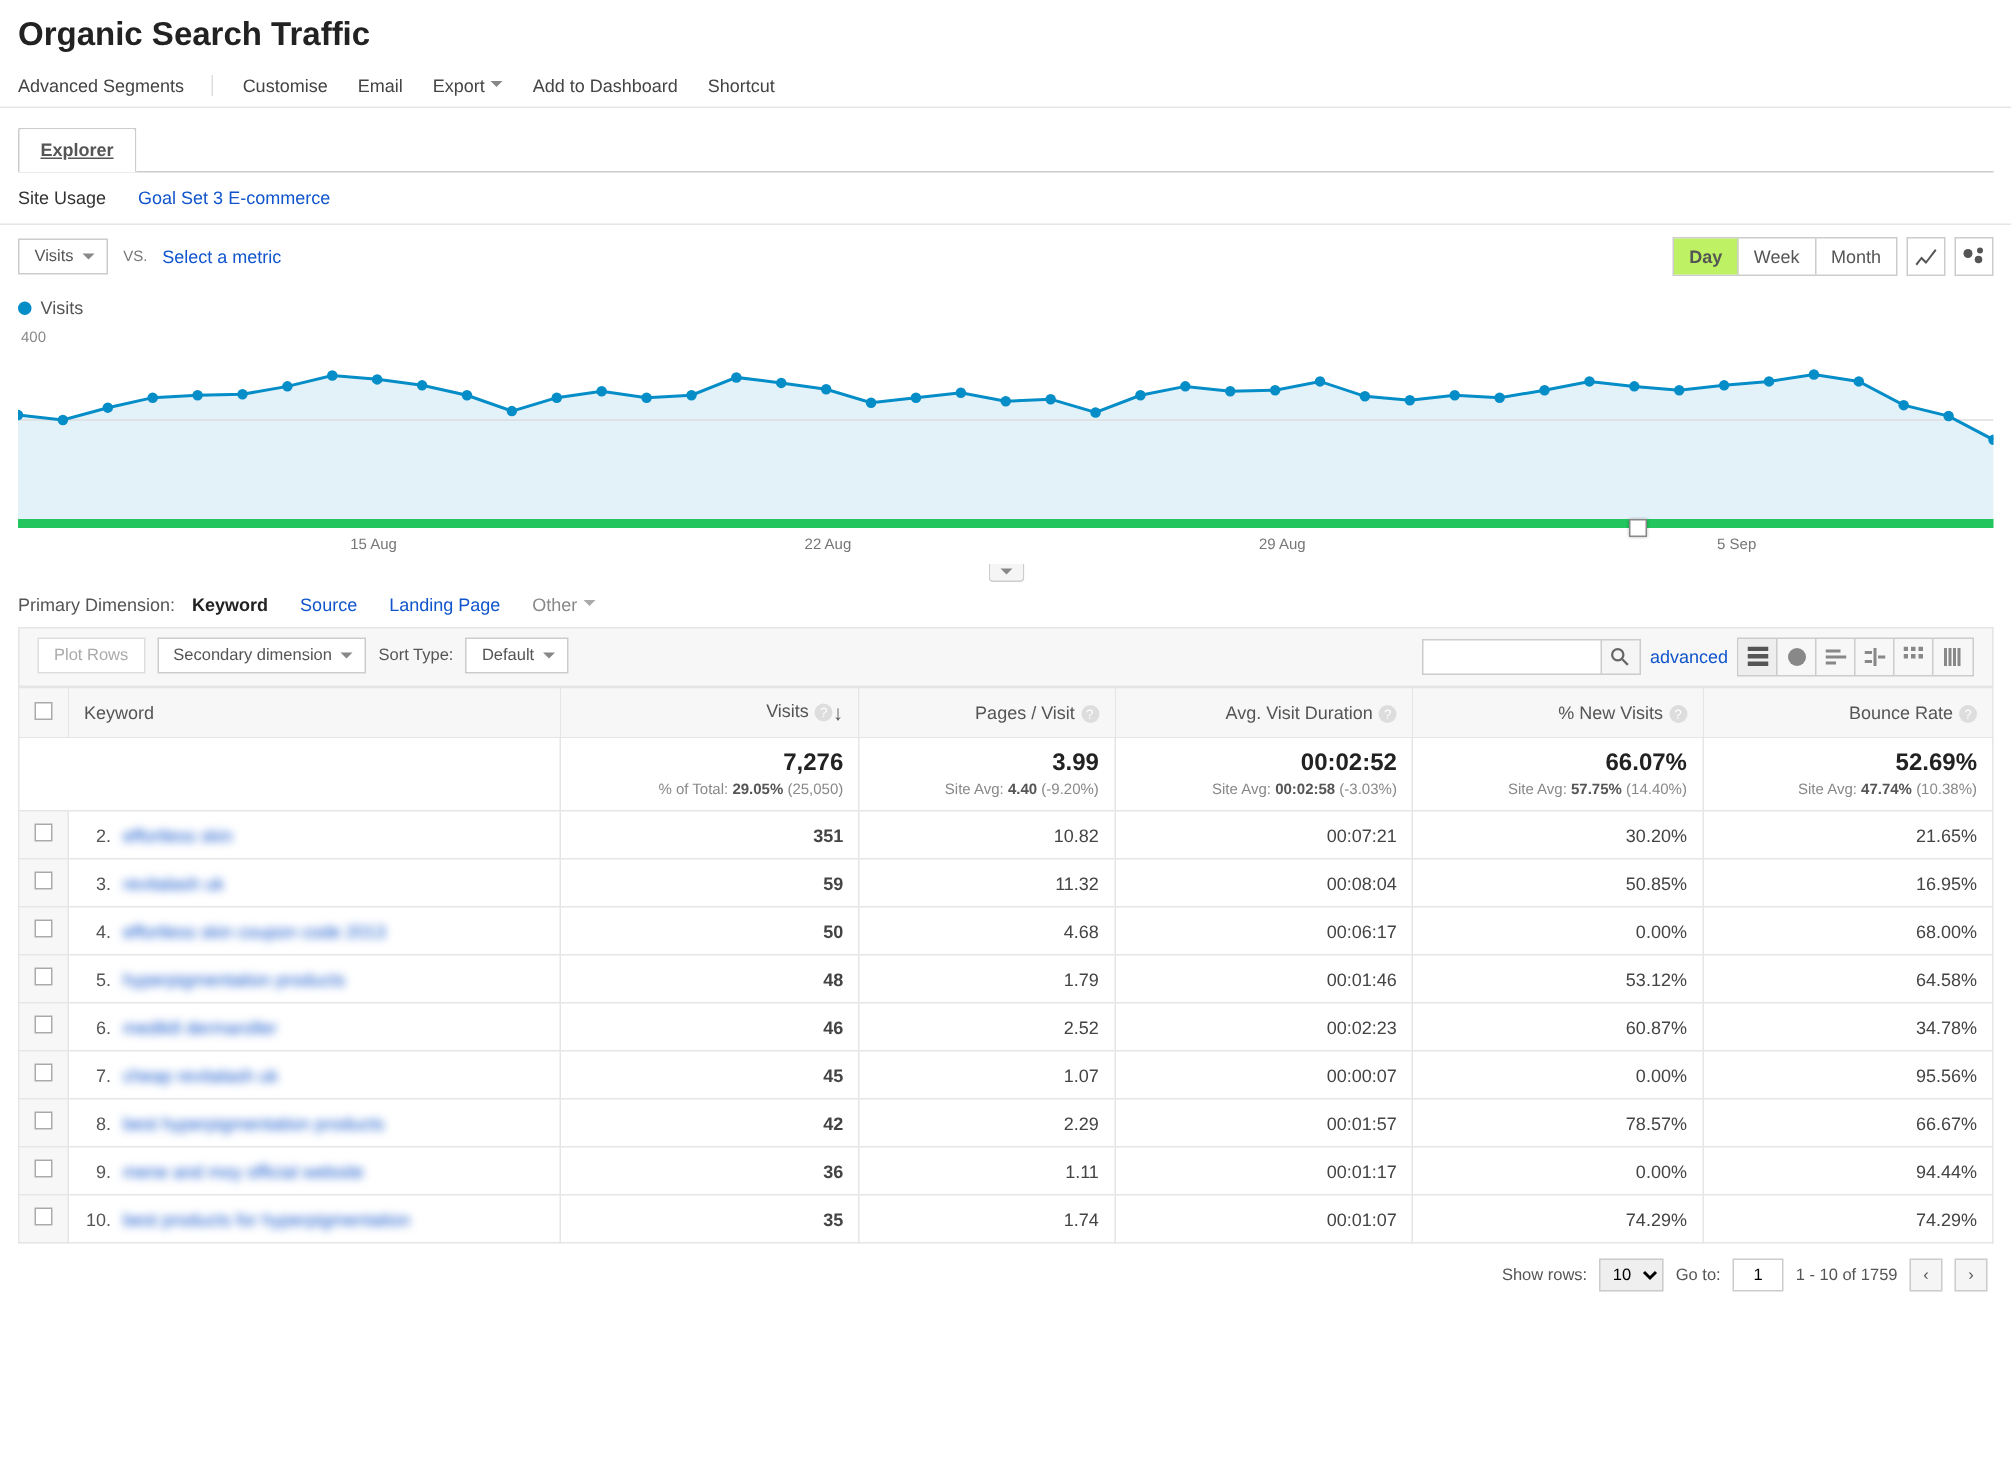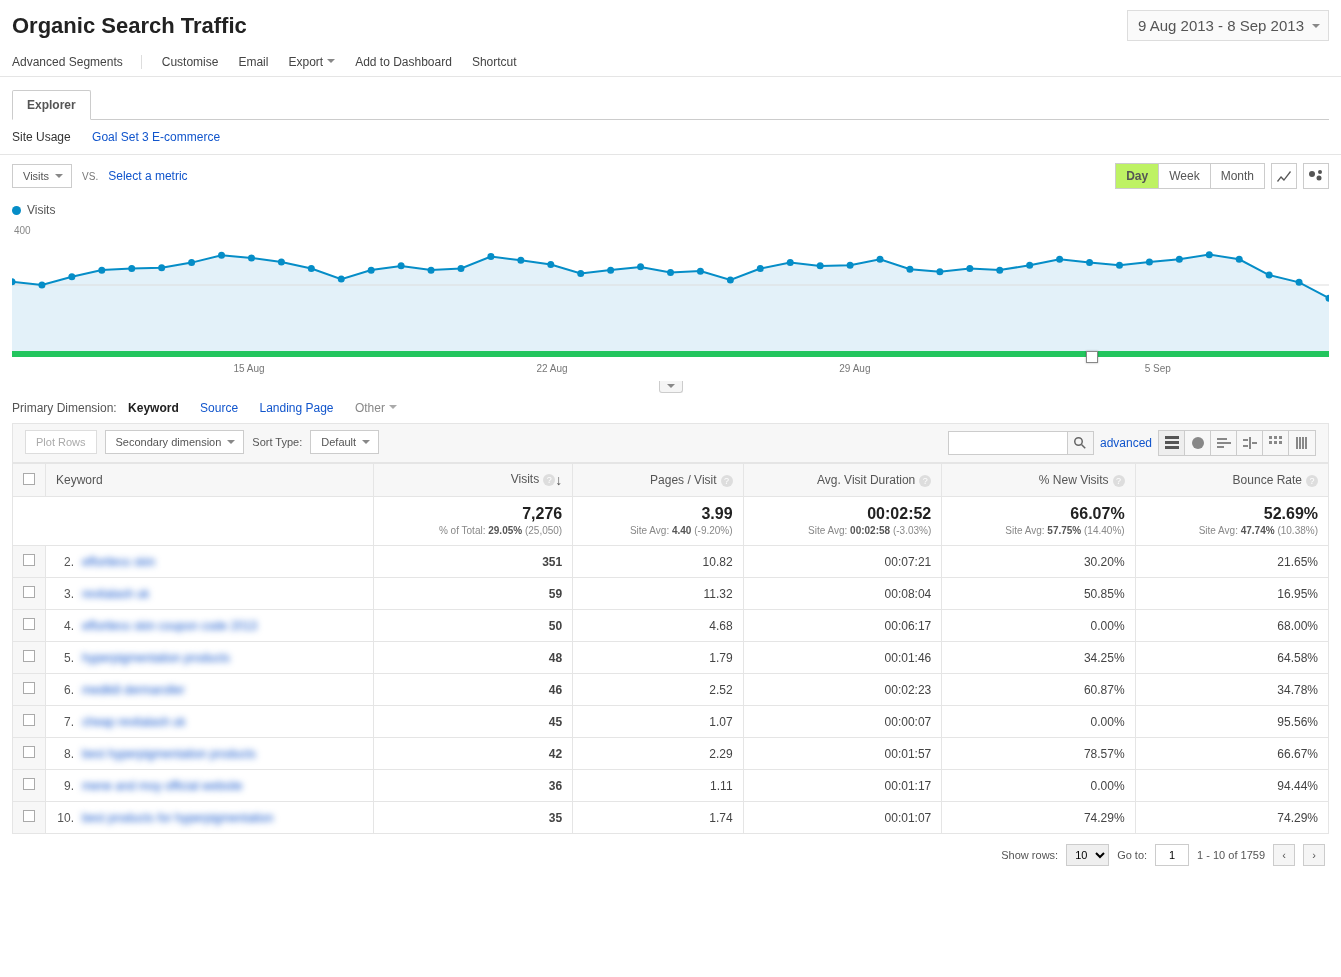--- a/index.html
+++ b/index.html
@@ -12,21 +12,21 @@
   .date-range::after { content: ""; position: absolute; right: 8px; top: 50%; margin-top:-2px; border: 4px solid transparent; border-top-color: #888; }
 
   .toolbar { padding: 6px 12px; font-size: 12px; color: #555; display:flex; gap:20px; align-items:flex-start; border-bottom:1px solid transparent;}
   .toolbar .seg-btn { border-right: 1px solid #ddd; padding-right: 18px; color:#444;}
   .toolbar span { cursor: pointer; color:#444; }
   .toolbar .caret::after { content: ""; display:inline-block; margin-left:4px; border:4px solid transparent; border-top-color:#888; vertical-align:middle;}
   
   hr.sep { border: none; border-top: 1px solid #e5e5e5; }
 
   .tabs-row { padding: 12px 12px 0 12px; }
-  .tab { display:inline-block; border:1px solid #ccc; border-bottom:1px solid #fff; padding:7px 14px; font-weight:bold; color:#555; position:relative; bottom:-1px; border-radius:2px 2px 0 0;}
+  .tab { display:inline-block; border:1px solid #ccc; border-bottom:1px solid #fff; padding:7px 14px; font-weight:bold; color:#555; position:relative; bottom:-1px; border-radius:2px 2px 0 0;text-decoration:underline;}
   .tab-border { border-bottom:1px solid #ccc; }
 
   .subtabs { padding: 10px 12px; font-size:12px; }
   .subtabs span { margin-right: 18px; }
   .subtabs .active { color:#333; }
 
   .metric-row { display:flex; align-items:center; justify-content:space-between; padding: 8px 12px; }
   .metric-left { display:flex; align-items:center; gap:10px; }
   .metric-btn { border:1px solid #ccc; padding:5px 10px; font-size:11px; color:#555; position:relative; padding-right:22px;}
   .metric-btn::after {content:""; position:absolute; right:8px; top:50%; margin-top:-2px; border:4px solid transparent; border-top-color:#888;}
@@ -96,21 +96,20 @@
   .pager { display:flex; justify-content:flex-end; align-items:center; gap:8px; padding:10px 16px; font-size:11px; color:#555;}
   .pager select, .pager input { border:1px solid #ccc; height:22px; font-size:11px; padding:0 4px;}
   .pager input { width:34px; text-align:center;}
   .pager .pbtn { border:1px solid #ccc; width:22px; height:22px; display:flex; align-items:center; justify-content:center; cursor:pointer; background:#f5f5f5;}
 </style>
 </head>
 <body>
 
 <div class="header-row">
   <div class="page-title">Organic Search Traffic</div>
-  <div class="date-range">9 Aug 2013 - 8 Sep 2013</div>
 </div>
 
 <div class="toolbar">
   <span class="seg-btn">Advanced Segments</span>
   <span>Customise</span>
   <span>Email</span>
   <span class="caret">Export</span>
   <span>Add to Dashboard</span>
   <span>Shortcut</span>
 </div>
@@ -345,21 +344,21 @@
         <td>00:06:17</td>
         <td>0.00%</td>
         <td>68.00%</td>
       </tr>
       <tr class="r">
         <td class="chkcell"><span class="chk"></span></td>
         <td class="kw"><span class="idx">5.</span><span class="blurred">hyperpigmentation products</span></td>
         <td><b>48</b></td>
         <td>1.79</td>
         <td>00:01:46</td>
-        <td>34.25%</td>
+        <td>53.12%</td>
         <td>64.58%</td>
       </tr>
       <tr class="r">
         <td class="chkcell"><span class="chk"></span></td>
         <td class="kw"><span class="idx">6.</span><span class="blurred">medik8 dermaroller</span></td>
         <td><b>46</b></td>
         <td>2.52</td>
         <td>00:02:23</td>
         <td>60.87%</td>
         <td>34.78%</td>

